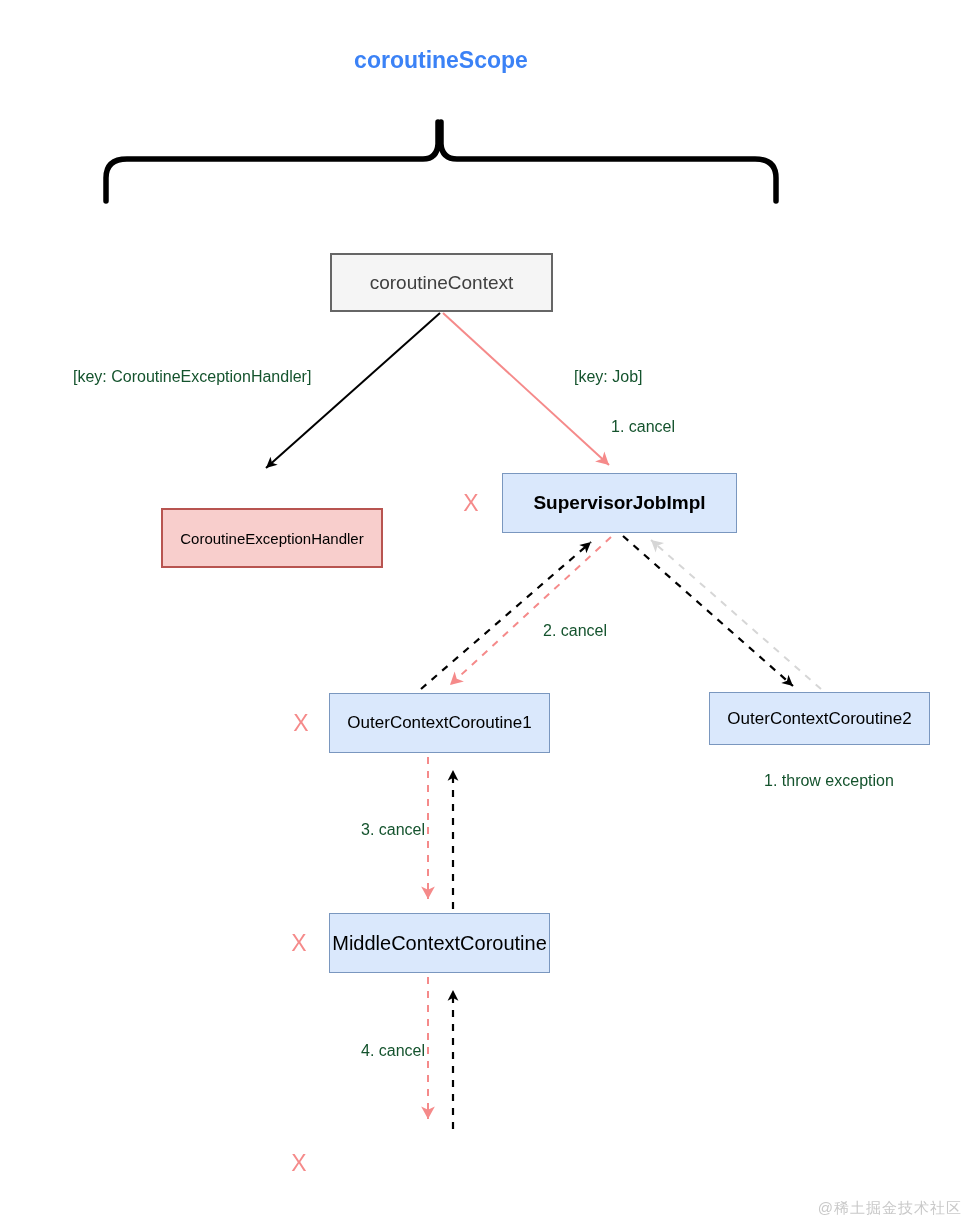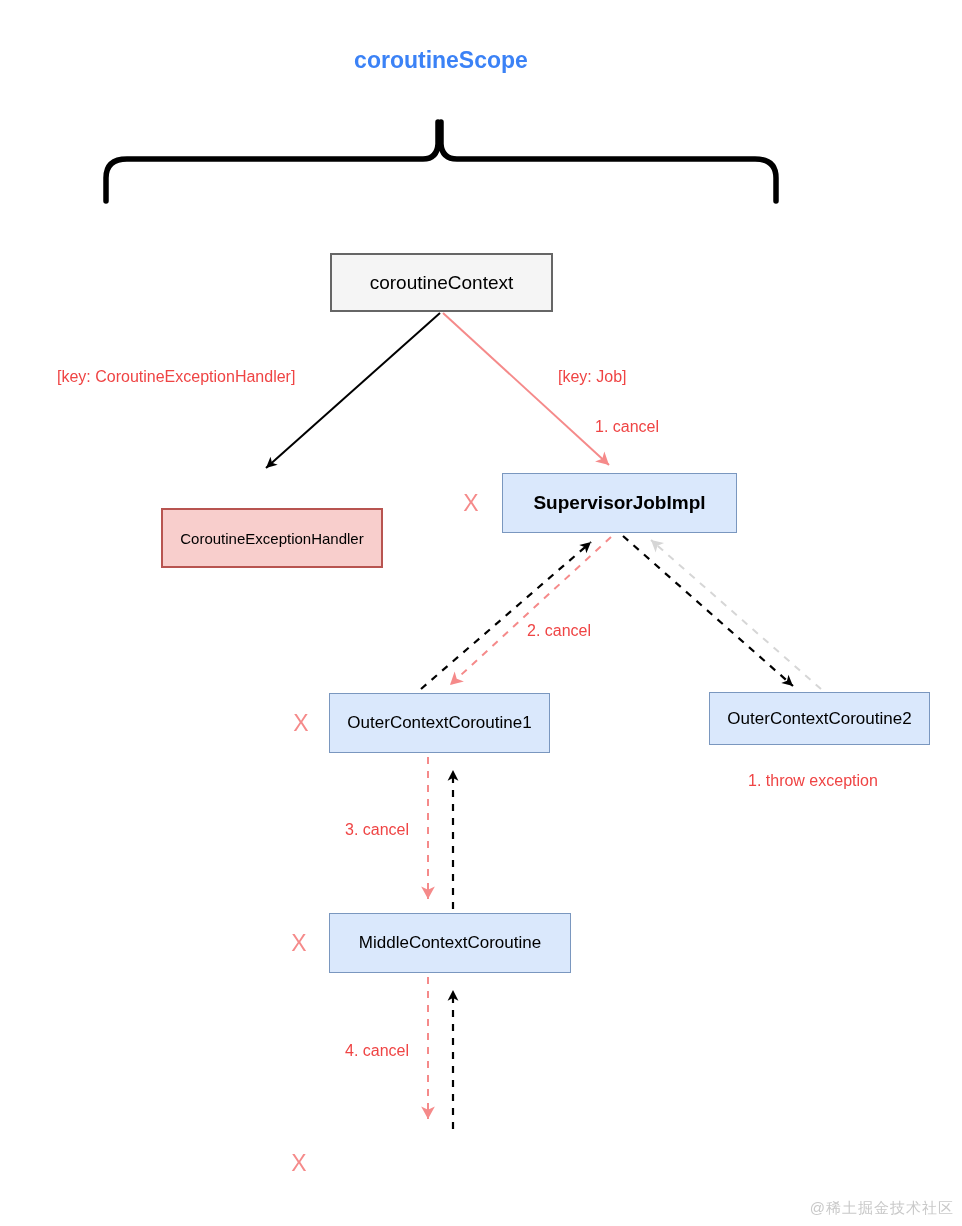--- a/index.html
+++ b/index.html
@@ -13,52 +13,52 @@
   .title{
     position:absolute;left:441px;top:47px;transform:translateX(-50%);
     font-size:23px;font-weight:bold;color:#3b82f6;white-space:nowrap;
   }
 
   .node{
     position:absolute;box-sizing:border-box;
     display:flex;align-items:center;justify-content:center;
     text-align:center;white-space:nowrap;color:#000;
   }
-  .node.gray{background:#f5f5f5;border:2px solid #666666;color:#000000;}
+  .node.gray{background:#f5f5f5;border:2px solid #666666;color:#404040;}
   .node.blue{background:#dae8fc;border:1.5px solid #7a97bf;}
   .node.red{background:#f8cecc;border:2px solid #b85450;}
 
   .n-context{left:330px;top:253px;width:223px;height:59px;font-size:19px;}
   .n-handler{left:161px;top:472px;width:222px;height:60px;font-size:15px;margin-top:36px;}
   .n-supervisor{left:502px;top:473px;width:235px;height:60px;font-size:19px;font-weight:bold;}
   .n-outer1{left:329px;top:693px;width:221px;height:60px;font-size:17px;}
   .n-outer2{left:709px;top:692px;width:221px;height:53px;font-size:17px;}
-  .n-middle{left:329px;top:913px;width:242px;height:60px;font-size:17px;}
+  .n-middle{left:329px;top:913px;width:221px;height:60px;font-size:20px;}
   .n-inner{left:328px;top:1132px;width:222px;height:61px;font-size:17px;}
 
-  .lbl{position:absolute;font-size:16px;color:#ef4444;white-space:nowrap;}
+  .lbl{position:absolute;font-size:16px;color:#14532d;white-space:nowrap;margin-left:16px;}
   .l-keyhandler{left:57px;top:368px;}
   .l-keyjob{left:558px;top:368px;}
   .l-cancel1{left:595px;top:418px;}
   .l-cancel2{left:527px;top:622px;}
   .l-throw{left:748px;top:772px;}
   .l-cancel3{left:345px;top:821px;}
   .l-cancel4{left:345px;top:1042px;}
 
   .xmark{
     position:absolute;transform:translate(-50%,-50%);
     color:#f58a8a;font-size:23px;font-weight:500;line-height:1;
   }
   .x-supervisor{left:471px;top:503px;}
   .x-outer1{left:301px;top:723px;}
   .x-middle{left:299px;top:943px;}
   .x-inner{left:299px;top:1163px;}
 
   .watermark{
-    position:absolute;right:8px;bottom:8px;
+    position:absolute;right:0;bottom:8px;
     font-size:15px;color:#c9c9c9;letter-spacing:1px;
   }
 </style>
 </head>
 <body>
 
 <div class="canvas">
 
   <svg class="edges" width="962" height="1226" viewBox="0 0 962 1226" xmlns="http://www.w3.org/2000/svg">
     <defs>

